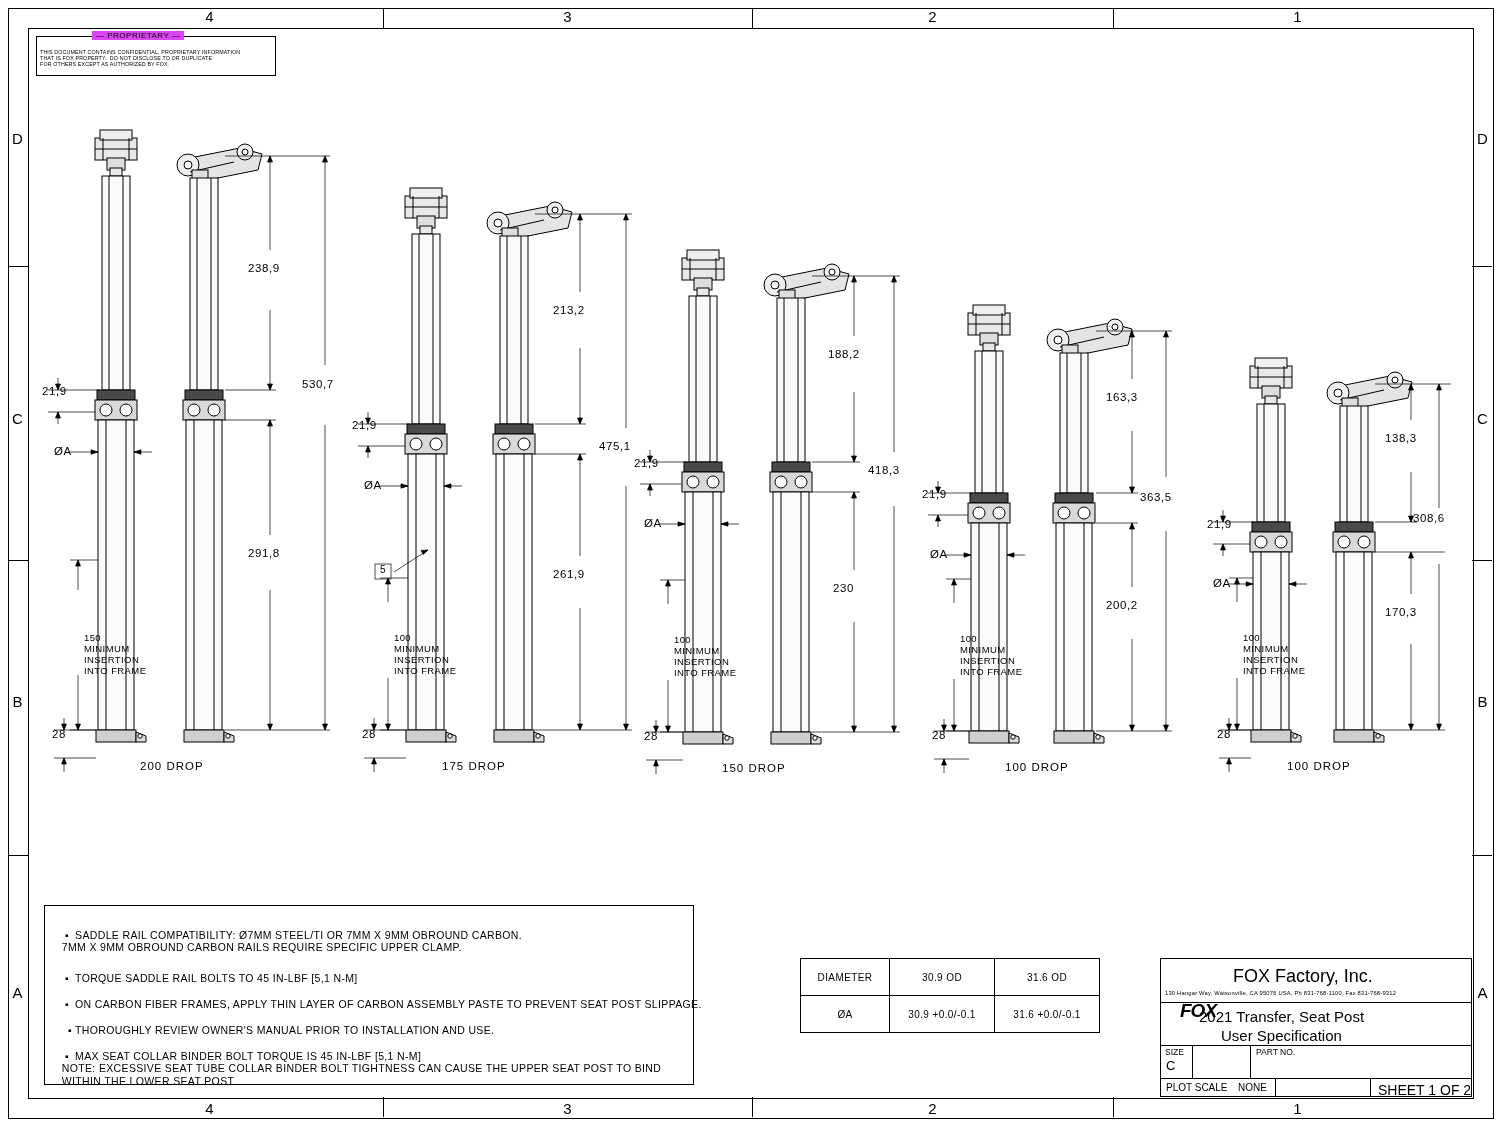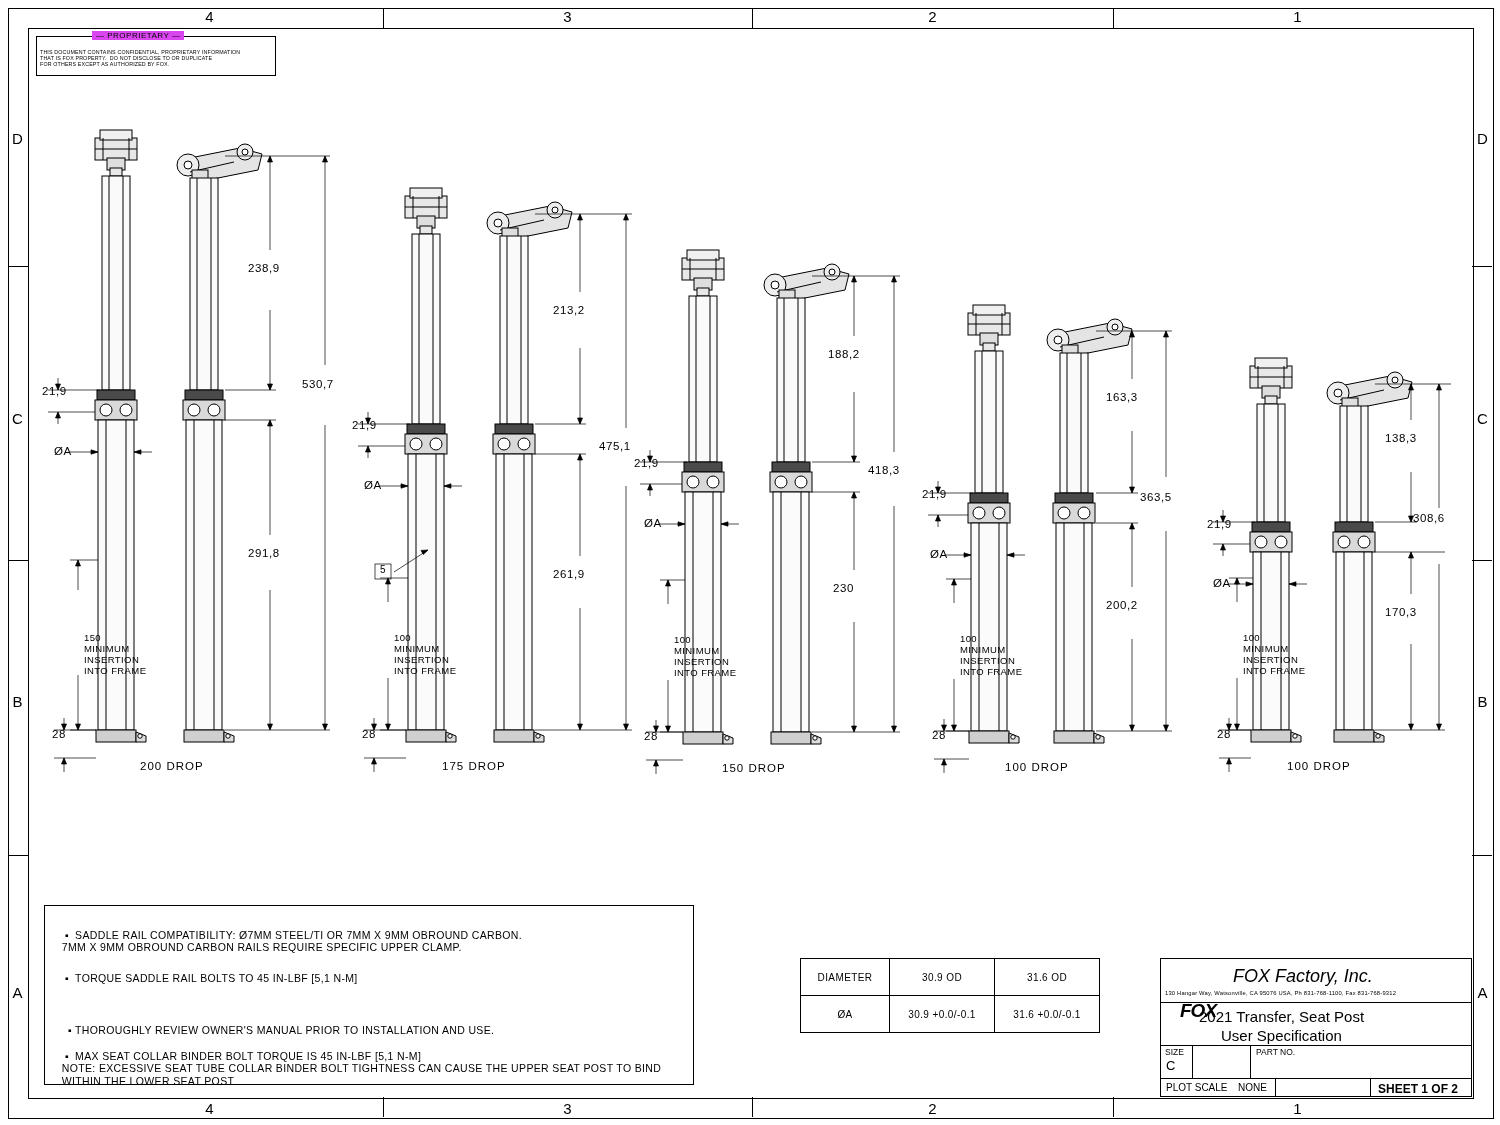--- a/index.html
+++ b/index.html
@@ -629,20 +629,23 @@
   </div>
 
   <div class="notes-box"></div>
   <div class="note" style="left:52px;top:916px;">
     <span class="bullet">▪</span><span>SADDLE RAIL COMPATIBILITY: Ø7MM STEEL/TI OR 7MM X 9MM OBROUND CARBON.
    7MM X 9MM OBROUND CARBON RAILS REQUIRE SPECIFIC UPPER CLAMP.</span>
   </div>
   <div class="note" style="left:52px;top:959px;">
     <span class="bullet">▪</span><span>TORQUE SADDLE RAIL BOLTS TO 45 IN-LBF [5,1 N-M]</span>
   </div>
+  <div class="note" style="left:52px;top:985px;">
+    <span class="bullet">▪</span><span>ON CARBON FIBER FRAMES, APPLY THIN LAYER OF CARBON ASSEMBLY PASTE TO PREVENT SEAT POST SLIPPAGE.</span>
+  </div>
   <div class="note" style="left:52px;top:1011px;text-align:center;">
     <span class="bullet">▪</span><span>THOROUGHLY REVIEW OWNER'S MANUAL PRIOR TO INSTALLATION AND USE.</span>
   </div>
   <div class="note" style="left:52px;top:1037px;">
     <span class="bullet">▪</span><span>MAX SEAT COLLAR BINDER BOLT TORQUE IS 45 IN-LBF [5,1 N-M]
    NOTE: EXCESSIVE SEAT TUBE COLLAR BINDER BOLT TIGHTNESS CAN CAUSE THE UPPER SEAT POST TO BIND
    WITHIN THE LOWER SEAT POST</span>
   </div>
 
   <table class="dia-table">
@@ -663,25 +666,25 @@
   <div class="title-block"></div>
   <div class="tb-line" style="left:1161px;top:1002px;width:310px;height:1px;"></div>
   <div class="tb-line" style="left:1161px;top:1045px;width:310px;height:1px;"></div>
   <div class="tb-line" style="left:1161px;top:1078px;width:310px;height:1px;"></div>
   <div class="tb-line" style="left:1192px;top:1045px;width:1px;height:33px;"></div>
   <div class="tb-line" style="left:1250px;top:1045px;width:1px;height:33px;"></div>
   <div class="tb-line" style="left:1275px;top:1078px;width:1px;height:19px;"></div>
   <div class="tb-line" style="left:1370px;top:1078px;width:1px;height:19px;"></div>
 
   <div class="fox-logo" style="left:1180px;top:967px;">FOX</div>
-  <div class="tb-txt" style="left:1233px;top:966px;font-size:18px;font-style:italic;">FOX Factory, Inc.</div>
+  <div class="tb-txt" style="left:1233px;top:966px;font-size:18px;">FOX Factory, Inc.</div>
   <div class="tb-txt" style="left:1165px;top:990px;font-size:5.8px;letter-spacing:.2px;">130 Hangar Way, Watsonville, CA 95076 USA, Ph 831-768-1100, Fax 831-768-9312</div>
   <div class="tb-txt" style="left:1199px;top:1008px;font-size:15px;">2021 Transfer, Seat Post</div>
   <div class="tb-txt" style="left:1221px;top:1027px;font-size:15px;">User Specification</div>
   <div class="tb-txt" style="left:1165px;top:1047px;font-size:8.5px;">SIZE</div>
   <div class="tb-txt" style="left:1166px;top:1058px;font-size:13px;">C</div>
   <div class="tb-txt" style="left:1256px;top:1047px;font-size:8.5px;">PART NO.</div>
   <div class="tb-txt" style="left:1256px;top:1060px;font-size:11px;"></div>
   <div class="tb-txt" style="left:1166px;top:1082px;font-size:10px;">PLOT SCALE</div>
   <div class="tb-txt" style="left:1238px;top:1082px;font-size:10px;">NONE</div>
-  <div class="tb-txt" style="left:1378px;top:1082px;font-size:12px;font-weight:bold;">SHEET 1 OF 2</div>
+  <div class="tb-txt" style="left:1378px;top:1082px;font-size:14px;">SHEET 1 OF 2</div>
 
 </div>
 
 </body></html>

